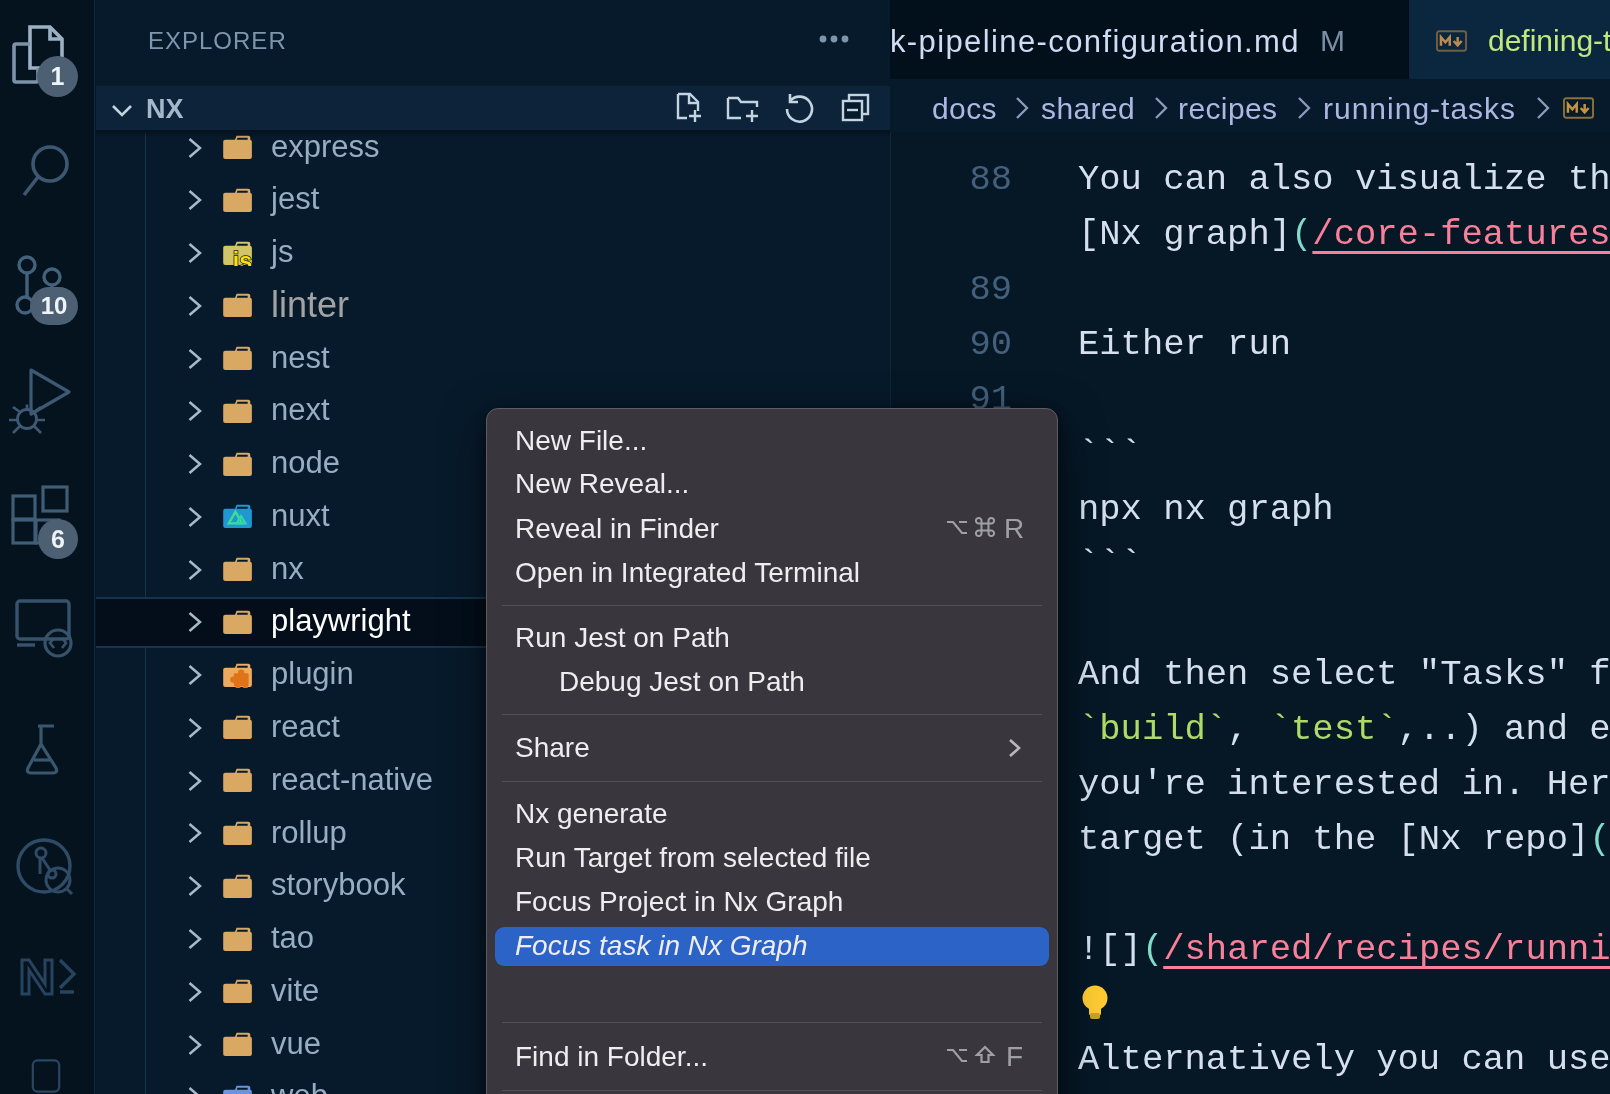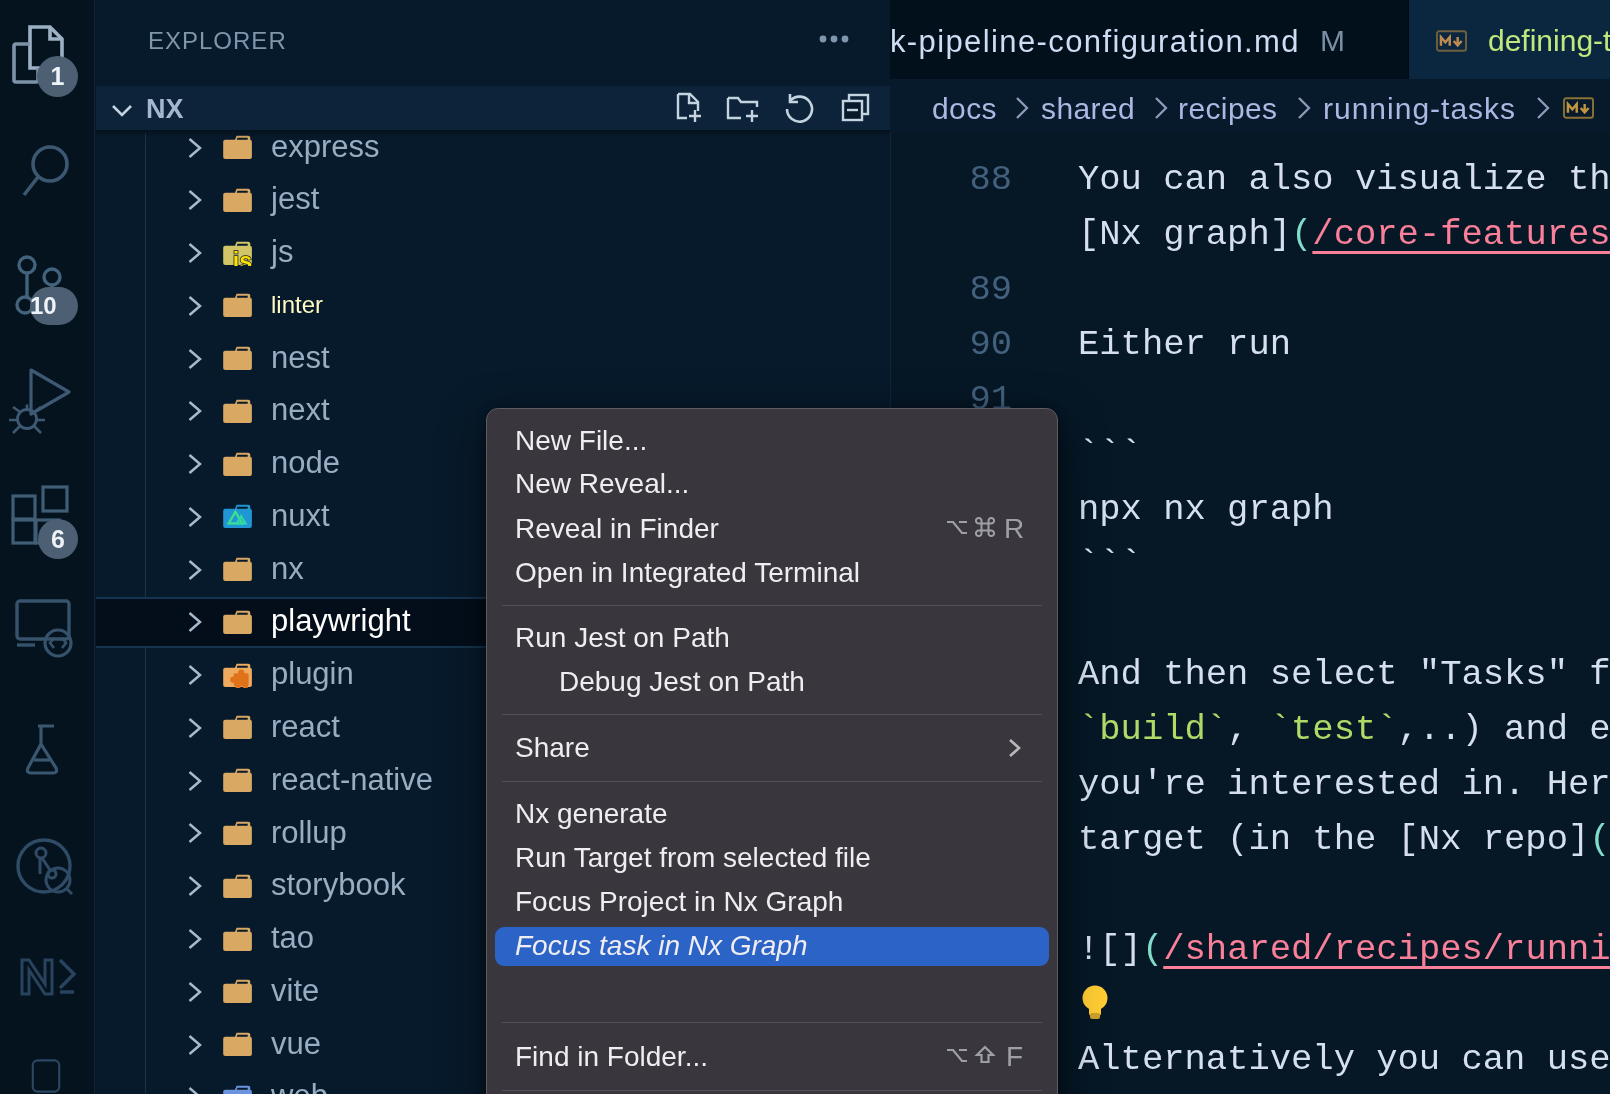--- a/index.html
+++ b/index.html
@@ -20,21 +20,21 @@
  <circle cx="30" cy="24" r="17" stroke="#3c5871" stroke-width="3.6"></circle>
  <path d="M18 37 L4 55" stroke="#3c5871" stroke-width="3.6"></path>
 </svg>
     <svg class="abs" style="left:12px;top:252px" width="60" height="64" viewBox="0 0 60 64" fill="none">
  <circle cx="15" cy="13" r="8" stroke="#42637b" stroke-width="3.4"></circle>
  <circle cx="40" cy="25" r="8" stroke="#42637b" stroke-width="3.4"></circle>
  <circle cx="13" cy="53" r="8" stroke="#42637b" stroke-width="3.4"></circle>
  <path d="M15 21 V45" stroke="#42637b" stroke-width="3.4"></path>
  <path d="M40 33 q0 12-19 14" stroke="#42637b" stroke-width="3.4"></path>
 </svg>
-    <div class="abs" style="left:30px;top:287px;width:48px;height:38px;border-radius:19px;background:#4d6073;color:#eef3f8;font-weight:700;font-size:24px;line-height:38px;">10</div>
+    <div class="abs" style="left:30px;top:287px;width:48px;height:38px;border-radius:19px;background:#4d6073;color:#eef3f8;font-weight:700;font-size:24px;text-align:center;line-height:38px;">10</div>
     <svg class="abs" style="left:0px;top:360px" width="100" height="80" viewBox="0 0 100 80" fill="none">
  <path d="M31 10 L69 32 L31 54 Z" stroke="#3d5973" stroke-width="3.2" stroke-linejoin="round"></path>
  <circle cx="27" cy="59" r="9.5" stroke="#3d5973" stroke-width="2.8"></circle>
  <path d="M20 52 l-7-5 M34 52 l7-5 M17 60 h-8 M37 60 h8 M20 66 l-7 7 M34 66 l7 7 M27 49.5 v-5" stroke="#3d5973" stroke-width="2.6"></path>
 </svg>
     <svg class="abs" style="left:10px;top:482px" width="72" height="66" viewBox="0 0 72 66" fill="none">
  <rect x="3" y="14" width="22" height="23" stroke="#405d76" stroke-width="3.2"></rect>
  <rect x="3" y="38" width="22" height="23" stroke="#405d76" stroke-width="3.2"></rect>
  <rect x="26" y="38" width="23" height="23" stroke="#405d76" stroke-width="3.2"></rect>
  <rect x="33" y="5" width="24" height="24" stroke="#405d76" stroke-width="3.2"></rect>
@@ -127,21 +127,21 @@
     </svg>
     <div class="abs" style="left:271px;top:234.1px;font-size:31px;line-height:36px;font-weight:400;color:#97adc2;">js</div>
     <svg class="abs" style="left:181px;top:292.88px" width="26" height="26" viewBox="0 0 26 26" fill="none">
       <path d="M8.5 4 L19 13 L8.5 22" stroke="#a7b9ca" stroke-width="2.5"></path>
     </svg>
     <svg class="abs" style="left:221px;top:292.38px" width="33" height="26" viewBox="0 0 32 28" fill="none">
   <rect x="0.6" y="6.2" width="30.9" height="20.8" rx="2.2" fill="#d9a963"></rect>
   <path d="M13.2 6.4 L15.0 1.8 H27.6 Q29.7 1.8 29.7 3.9 V6.4 Z" fill="#d9a963"></path>
   <path d="M16.0 4.0 H27.0 V6.3 H15.1 Z" fill="#071a2b"></path>
   </svg>
-    <div class="abs" style="left:271px;top:286.9px;font-size:24px;line-height:36px;font-weight:400;color:#fef9c3;">linter</div>
+    <div class="abs" style="left:271px;top:286.9px;font-size:36px;line-height:36px;font-weight:400;color:#a3a3a3;">linter</div>
     <svg class="abs" style="left:181px;top:345.64px" width="26" height="26" viewBox="0 0 26 26" fill="none">
       <path d="M8.5 4 L19 13 L8.5 22" stroke="#a7b9ca" stroke-width="2.5"></path>
     </svg>
     <svg class="abs" style="left:221px;top:345.14px" width="33" height="26" viewBox="0 0 32 28" fill="none">
   <rect x="0.6" y="6.2" width="30.9" height="20.8" rx="2.2" fill="#d9a963"></rect>
   <path d="M13.2 6.4 L15.0 1.8 H27.6 Q29.7 1.8 29.7 3.9 V6.4 Z" fill="#d9a963"></path>
   <path d="M16.0 4.0 H27.0 V6.3 H15.1 Z" fill="#071a2b"></path>
   </svg>
     <div class="abs" style="left:271px;top:339.6px;font-size:31px;line-height:36px;font-weight:400;color:#97adc2;">nest</div>
     <svg class="abs" style="left:181px;top:398.4px" width="26" height="26" viewBox="0 0 26 26" fill="none">

